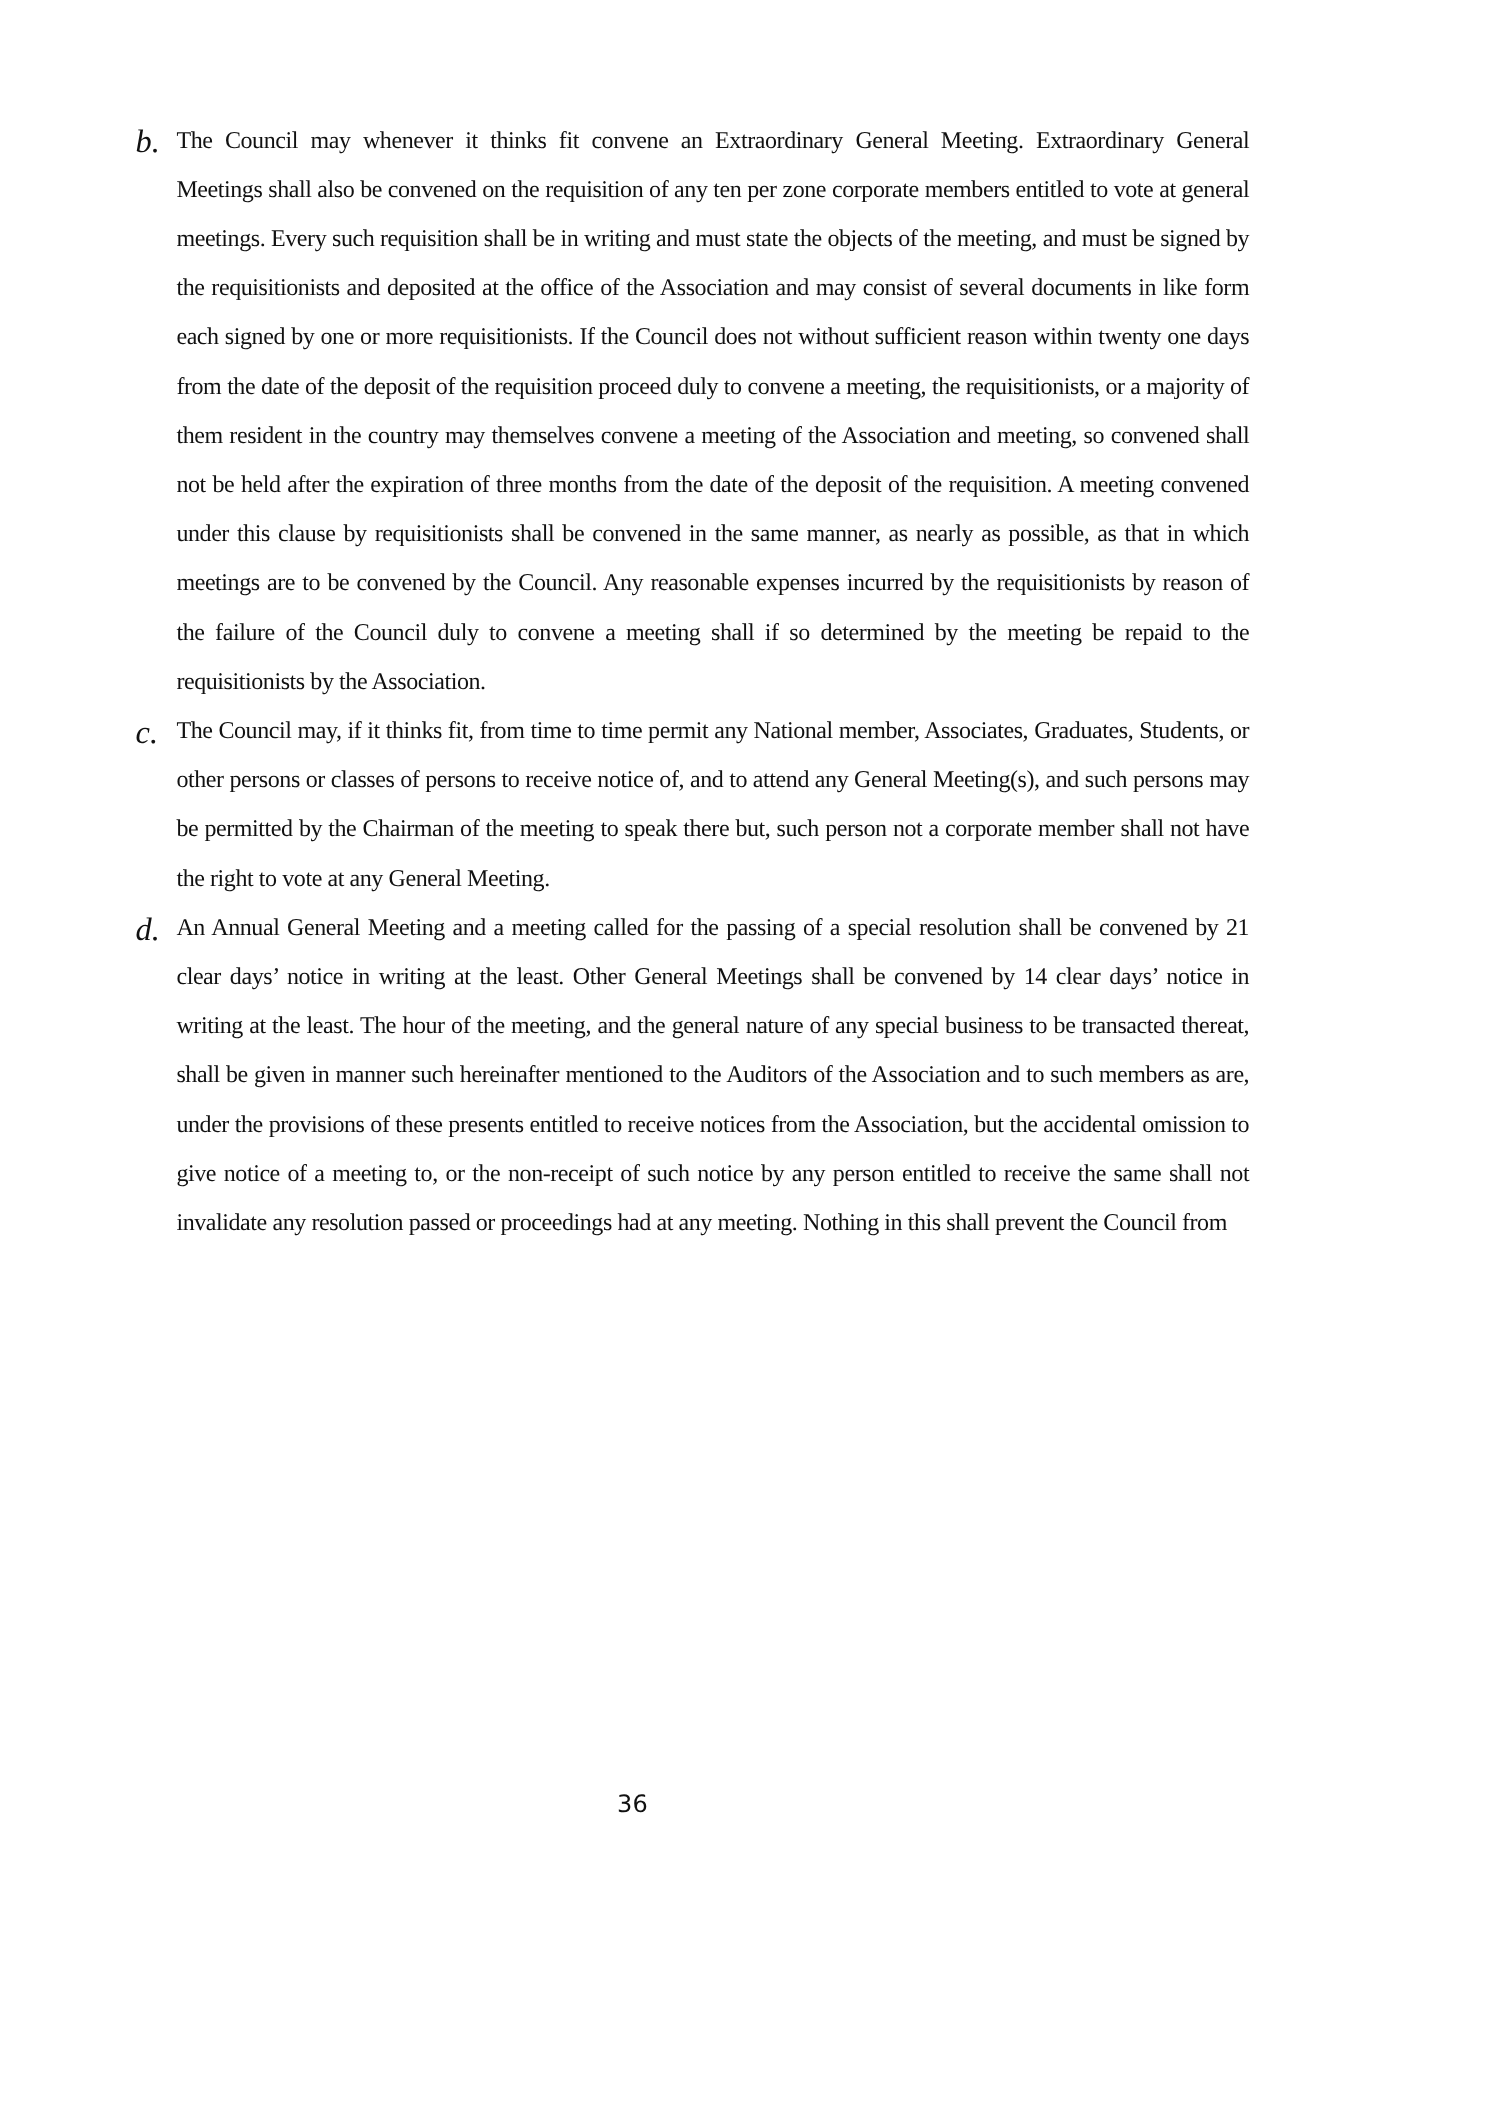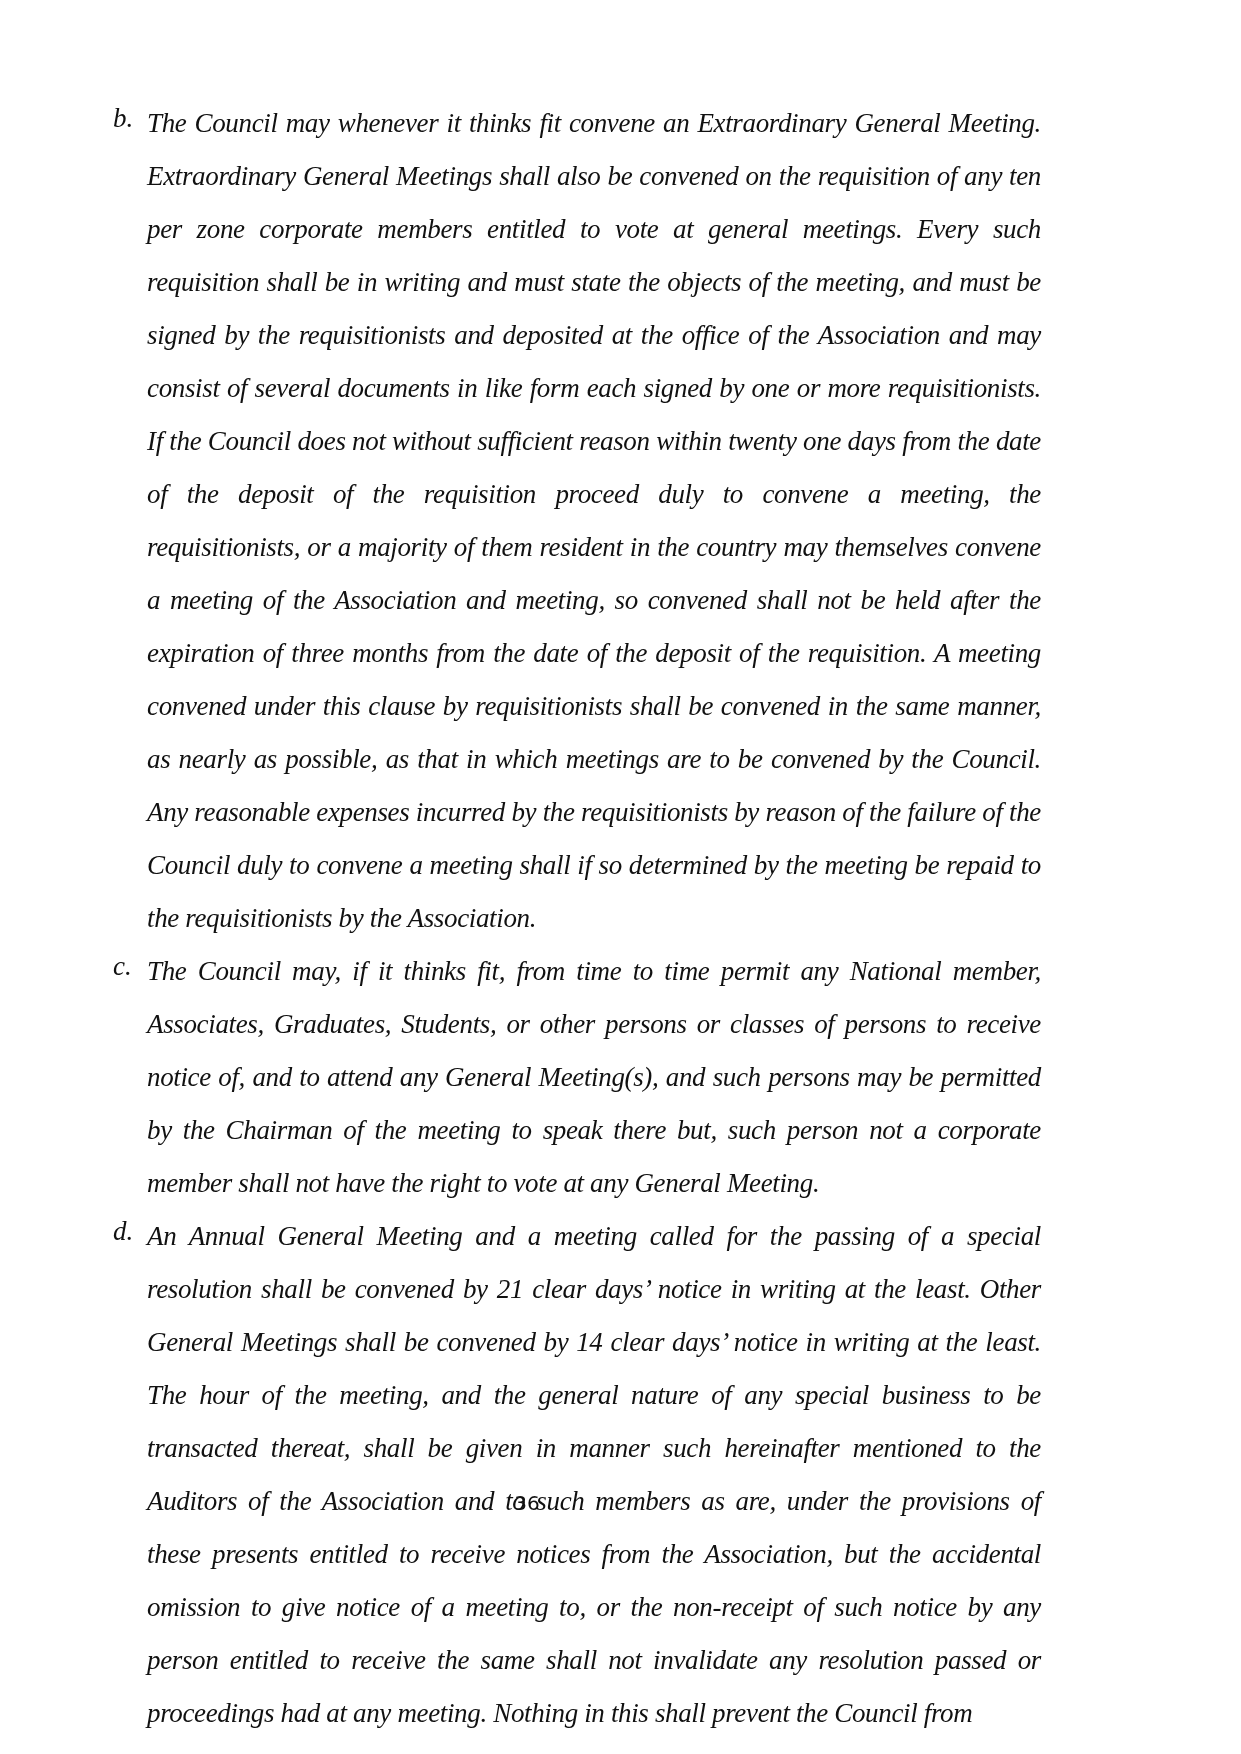--- a/index.html
+++ b/index.html
@@ -7,24 +7,23 @@
   .page { position: absolute; left: 0; top: 0; width: 1241px; height: 1754px; background: #ffffff; }
   .clauses { position: absolute; left: 113px; top: 97px; width: 928px; margin: 0; padding: 0; list-style: none; }
   .clause { position: relative; padding-left: 34px; margin: 0; }
   .clause-label {
     position: absolute; left: 0; top: 0;
     font-family: "Liberation Serif", serif; font-style: italic;
     font-size: 27px; line-height: 43.7px; color: #111;
   }
   .clause-text {
     font-family: "Liberation Serif", serif;
-    font-size: 27px; line-height: 53px; color: #111;
+    font-size: 20px; line-height: 41px; color: #111;
     text-align: justify; margin: 0;
     letter-spacing: -0.35px;
-    font-style: italic;
   }
   .page-number {
     position: absolute; left: 0; width: 1054px; top: 1491px; text-align: center;
     font-family: "DejaVu Sans", sans-serif; font-size: 20px; color: #111;
   }
 </style>
 </head>
 <body>
 
 <div class="page">

